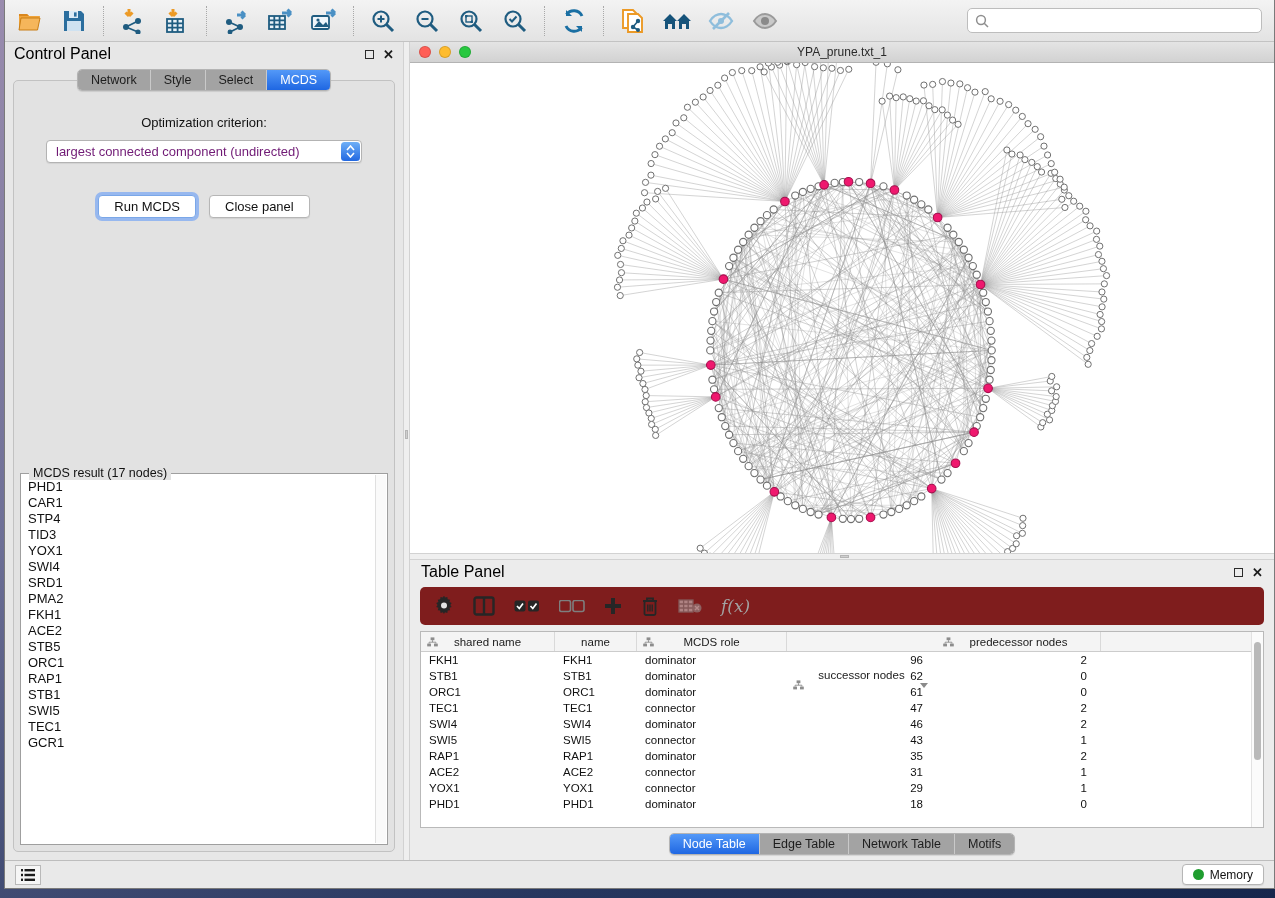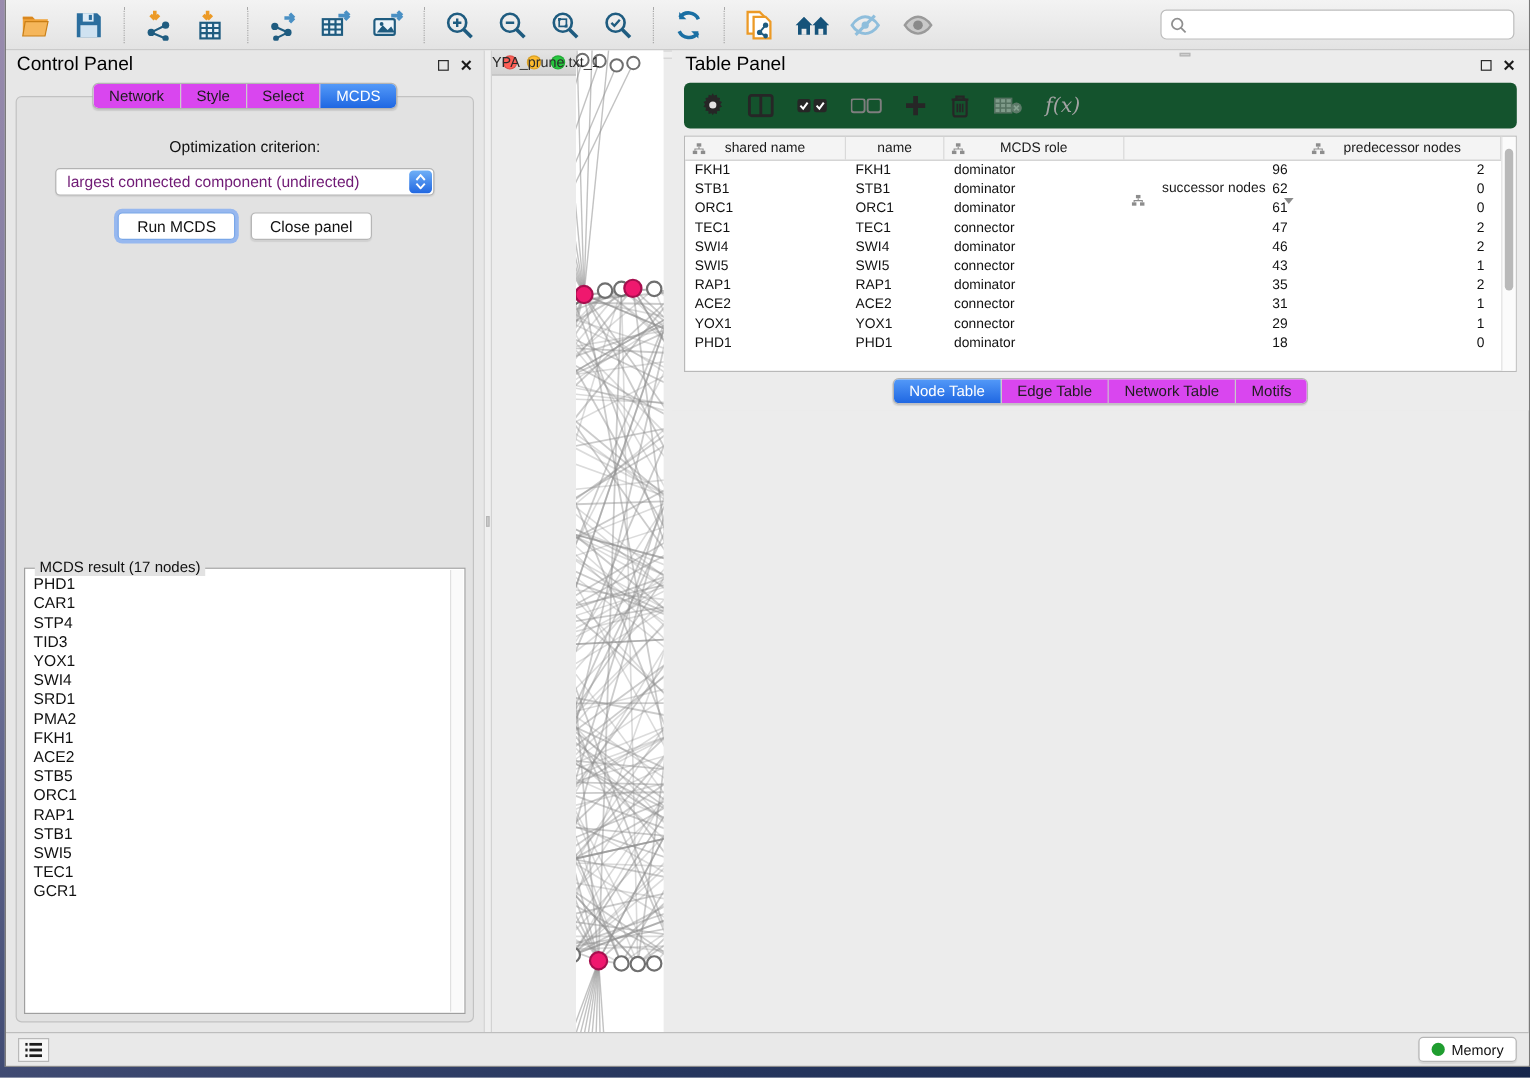--- a/index.html
+++ b/index.html
@@ -28,38 +28,38 @@
   .control-panel { width:398px; flex:0 0 398px; display:flex; flex-direction:column;
     background:#e7e7e7; min-height:0; }
   .panel-header { height:24px; display:flex; align-items:center; padding:0 9px; }
   .panel-title { font-size:16px; color:#000000; }
   .panel-hdr-icons { margin-left:auto; display:flex; gap:9px; align-items:center; }
   .float-icon { width:9px; height:9px; border:1.6px solid #2b2b2b; display:inline-block; }
   .close-icon { font-size:13px; font-weight:bold; color:#1b1b1b; line-height:9px; }
 
   .seg { display:inline-flex; background:#fff; border:1px solid #b4b4b4; border-radius:5px;
     overflow:hidden; box-shadow:0 1px 1px rgba(0,0,0,.10); }
-  .seg .seg-btn { font-size:12.5px; padding:3px 13px; background:#d946ef; border:none;
+  .seg .seg-btn { font-size:12.5px; padding:3px 13px; background:#a3a3a3; border:none;
     border-right:1px solid #c9c9c9; color:#1d1d1d; font-family:inherit; cursor:default; }
   .seg .seg-btn:last-child { border-right:none; }
   .seg .seg-btn.active { background:linear-gradient(#5399f8,#1f67e2); color:#fff; }
 
   .cp-tabs-row { display:flex; justify-content:center; position:relative; z-index:2; margin-top:3px; }
   .panel-body { flex:1; margin:-11px 8px 8px 8px; background:#e2e2e2; border:1px solid #c2c2c2;
     border-radius:5px; padding-top:24px; display:flex; flex-direction:column; min-height:0; }
   .opt-label { text-align:center; font-size:13px; color:#111; margin-top:10px; }
   .popup-row { display:flex; justify-content:center; margin-top:10px; }
   .popup { width:316px; height:23px; background:#fff; border:1px solid #b3b3b3; border-radius:4px;
     display:flex; align-items:center; box-shadow:0 1px 1px rgba(0,0,0,.07); }
   .popup-text { flex:1; font-size:13px; color:#701a75; padding-left:9px; white-space:nowrap; overflow:hidden; }
   .popup-step { width:19px; height:19px; margin-right:1px; border-radius:3.5px;
     background:linear-gradient(#6fb0f7,#2268e1); display:flex; flex-direction:column;
     align-items:center; justify-content:center; gap:1px; }
   .popup-step svg { display:block; }
-  .btn-row { display:flex; justify-content:center; gap:13px; margin-top:14px; }
+  .btn-row { display:flex; justify-content:center; gap:13px; margin-top:32px; }
   .mac-btn { font-size:13px; font-family:inherit; color:#111; background:#fff;
     border:1px solid #b6b6b6; border-radius:4px; padding:3px 15px; box-shadow:0 1px 1px rgba(0,0,0,.08); }
   .mac-btn.focused { box-shadow:0 0 0 3px rgba(90,150,250,.55); border-color:#7aa7e8; }
   .cp-spacer { flex:1; }
 
   .mcds-group { margin:0 6px 6px 6px; height:372px; position:relative;
     border:1px solid #9f9f9f; background:#fff; }
   .mcds-legend { position:absolute; top:-8px; left:8px; background:#e2e2e2; padding:0 4px;
     font-size:12.5px; color:#111; }
   .mcds-list { position:absolute; inset:1px 12px 1px 1px; overflow:hidden; padding:4px 0 0 6px; }
@@ -71,33 +71,33 @@
   .v-splitter { width:7px; flex:0 0 7px; background:#efefef; border-left:1px solid #d2d2d2;
     border-right:1px solid #d2d2d2; position:relative; }
   .v-splitter .grip { position:absolute; top:388px; left:1px; width:3px; height:9px;
     background:#cfcfcf; border:1px solid #b5b5b5; }
   .h-splitter { height:7px; flex:0 0 7px; background:#efefef; border-top:1px solid #d2d2d2;
     border-bottom:1px solid #d2d2d2; position:relative; }
   .h-splitter .grip { position:absolute; left:430px; top:1px; height:3px; width:9px;
     background:#cfcfcf; border:1px solid #b5b5b5; }
 
   
-  .right-col { flex:1; display:flex; flex-direction:row; min-width:0; min-height:0; }
+  .right-col { flex:1; display:flex; flex-direction:column; min-width:0; min-height:0; }
   .net-titlebar { height:21px; flex:0 0 21px; background:linear-gradient(#e4e4e4,#d2d2d2);
     border-bottom:1px solid #b3b3b3; display:flex; align-items:center; padding:0 9px; position:relative; }
   .lights { display:flex; gap:8px; }
   .light { width:12px; height:12px; border-radius:50%; box-shadow:inset 0 0 0 1px rgba(0,0,0,.15); }
   .net-title { position:absolute; left:0; right:0; text-align:center; font-size:12px; color:#2a2a2a; }
   .net-canvas { flex:1; background:#fff; min-height:0; }
   .net-canvas svg { width:100%; height:100%; display:block; }
 
   
   .table-panel { height:300px; flex:0 0 300px; background:#ececec; display:flex; flex-direction:column; }
   .tp-header { height:24px; display:flex; align-items:center; padding:0 11px; }
-  .tp-toolbar { margin:3px 10px 6px 10px; height:38px; background:#14532d; border-radius:5px;
+  .tp-toolbar { margin:3px 10px 6px 10px; height:38px; background:#7f1d1d; border-radius:5px;
     display:flex; align-items:center; gap:19px; padding:0 14px; }
   .tp-tool { display:flex; align-items:center; justify-content:center; height:24px; }
   .fx-label { font-family:"DejaVu Serif", serif; font-style:italic; font-size:17px; color:#a3a3a3; }
   .tp-table { margin:0 10px; flex:1; background:#fff; border:1px solid #b9b9b9;
     display:flex; min-height:0; position:relative; }
   .tp-grid { flex:1; display:flex; flex-direction:column; min-width:0; }
   .t-headrow { height:20px; flex:0 0 20px; display:flex; background:#f4f4f4; border-bottom:1px solid #cccccc; }
   .t-hcell { position:relative; display:flex; align-items:center; justify-content:center;
     border-right:1px solid #d9d9d9; font-size:11.5px; color:#1a1a1a; }
   .t-hcell .hicon { position:absolute; left:6px; top:5px; }

